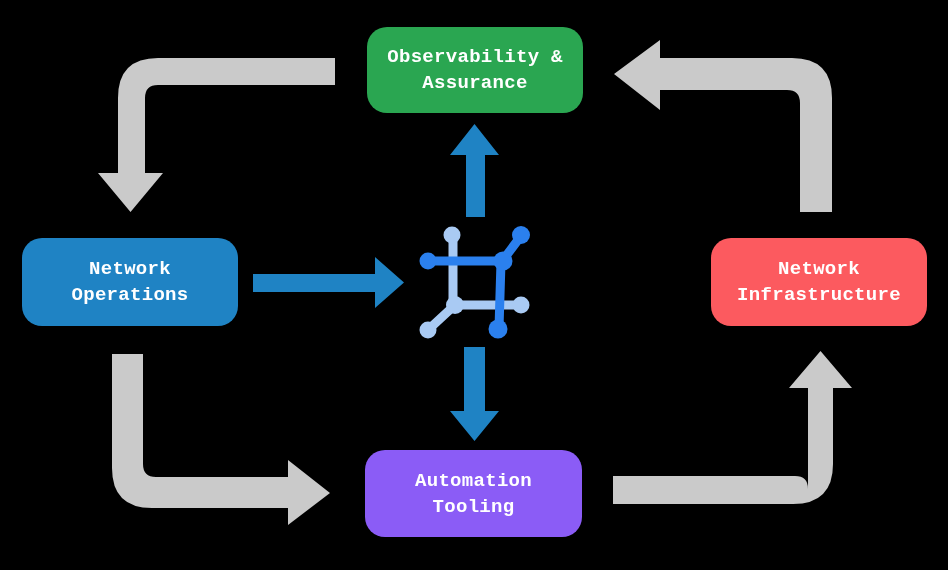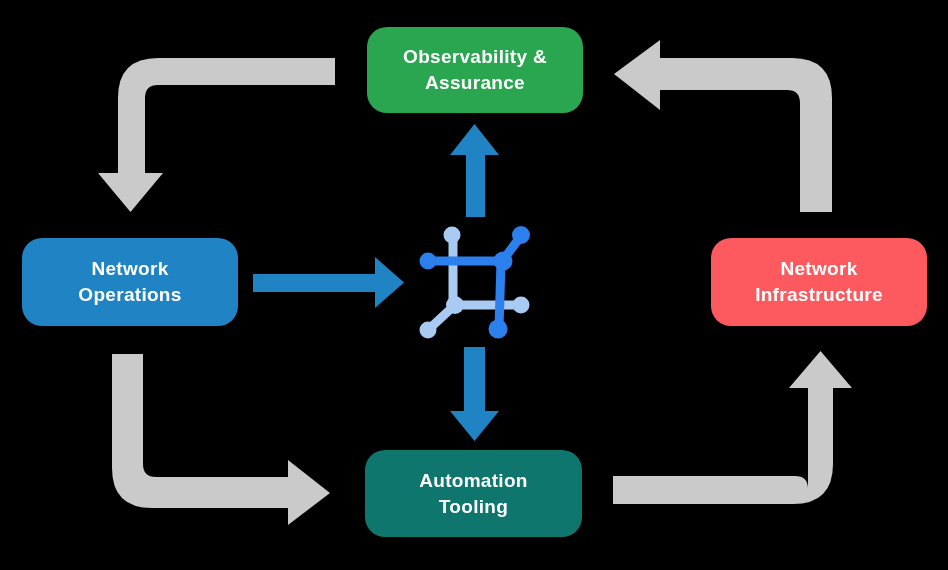--- a/index.html
+++ b/index.html
@@ -5,21 +5,21 @@
   html, body {
     margin: 0;
     padding: 0;
     background: #000000;
   }
   .canvas {
     position: relative;
     width: 948px;
     height: 570px;
     overflow: hidden;
-    font-family: Liberation Sans, sans-serif;
+    font-family: Liberation Mono, monospace;
   }
   .arrow-layer {
     position: absolute;
     left: 0;
     top: 0;
     width: 948px;
     height: 570px;
   }
   .node {
     position: absolute;
@@ -92,18 +92,18 @@
   <div class="node node-operations" style="background: rgb(31, 131, 196);">
     <span class="node-label" style="color: rgb(255, 255, 255);">Network
 Operations</span>
   </div>
 
   <div class="node node-infrastructure" style="background: rgb(252, 90, 95);">
     <span class="node-label" style="color: rgb(255, 255, 255);">Network
 Infrastructure</span>
   </div>
 
-  <div class="node node-automation" style="background: #0f766e;">
+  <div class="node node-automation" style="background: #8b5cf6;">
     <span class="node-label" style="color: rgb(255, 255, 255);">Automation
 Tooling</span>
   </div>
 
 </div>
 
 </body></html>

